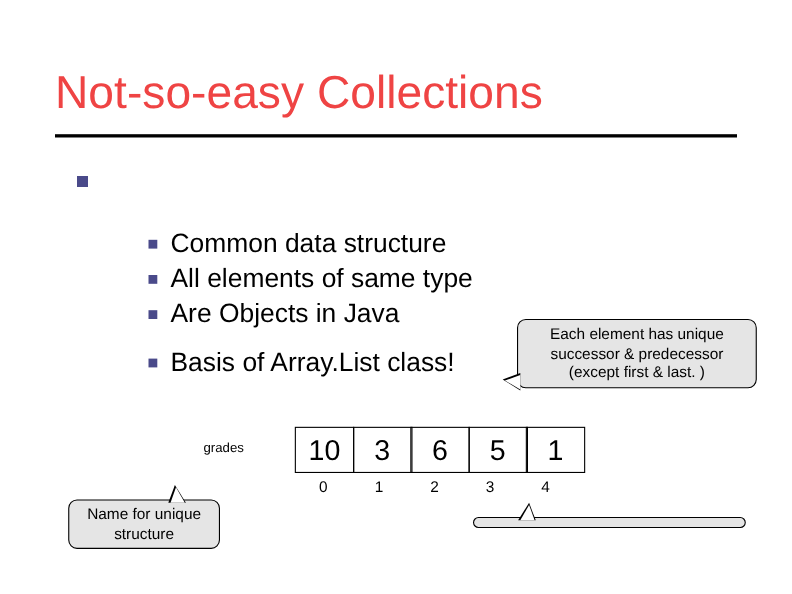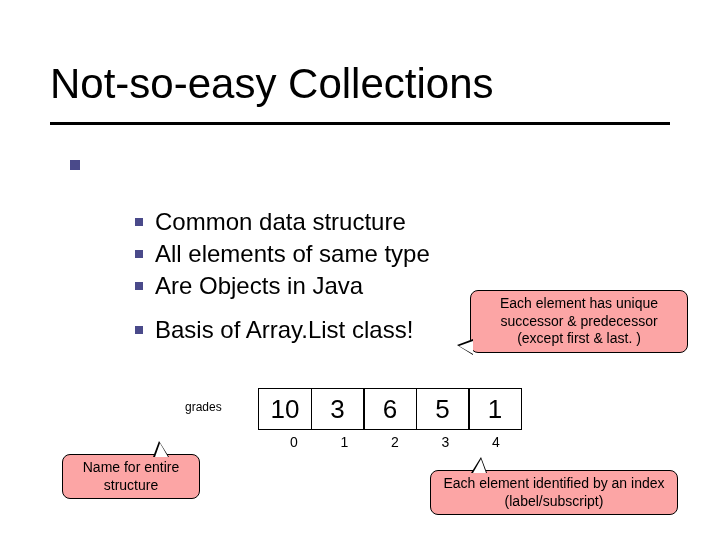--- a/index.html
+++ b/index.html
@@ -17,21 +17,21 @@
     position: relative;
     width: 720px;
     height: 540px;
   }
   .title {
     position: absolute;
     left: 50px;
     top: 60px;
     font-size: 42px;
     font-weight: 400;
-    color: #000000;
+    color: #ef4444;
     letter-spacing: 0px;
   }
   .title-rule {
     position: absolute;
     left: 50px;
     top: 122px;
     width: 620px;
     height: 0;
     border-top: 3px solid #000;
   }
@@ -58,21 +58,21 @@
     flex: none;
   }
   .sq-bullet.small {
     width: 8px;
     height: 8px;
     margin-right: 12px;
   }
   
   .callout {
     position: absolute;
-    background: #fca5a5;
+    background: #e5e5e5;
     border: 1.5px solid #000;
     border-radius: 8px;
     font-size: 14px;
     text-align: center;
     padding: 4px 8px;
     line-height: 1.25;
   }
   .callout .tail {
     position: absolute;
     width: 0;
@@ -131,21 +131,21 @@
   }
   
   .grades-label {
     position: absolute;
     font-size: 12px;
     left: 185px;
     top: 400px;
   }
   .array-table {
     position: absolute;
-    left: 258px;
+    left: 268px;
     top: 388px;
     display: flex;
     align-items: flex-end;
   }
   .array-cell {
     width: 52px;
     height: 40px;
     border: 1.5px solid #000;
     margin-left: -1.5px;
     display: flex;
@@ -213,22 +213,21 @@
 </div>
 <div class="index-row">
   <div class="index-cell">0</div>
   <div class="index-cell">1</div>
   <div class="index-cell">2</div>
   <div class="index-cell">3</div>
   <div class="index-cell">4</div>
 </div>
 
 <div id="callout-left" class="callout" style="left:62px; top:454px; width:120px;">
-  <span>Name for entire structure</span>
+  <span>Name for unique structure</span>
   <span class="tail"></span>
 </div>
 
 <div id="callout-right" class="callout" style="left:430px; top:470px; width:230px;">
-  <span>Each element identified by an index (label/subscript)</span>
   <span class="tail"></span>
 </div>
 
 </div>
 
 </body></html>

